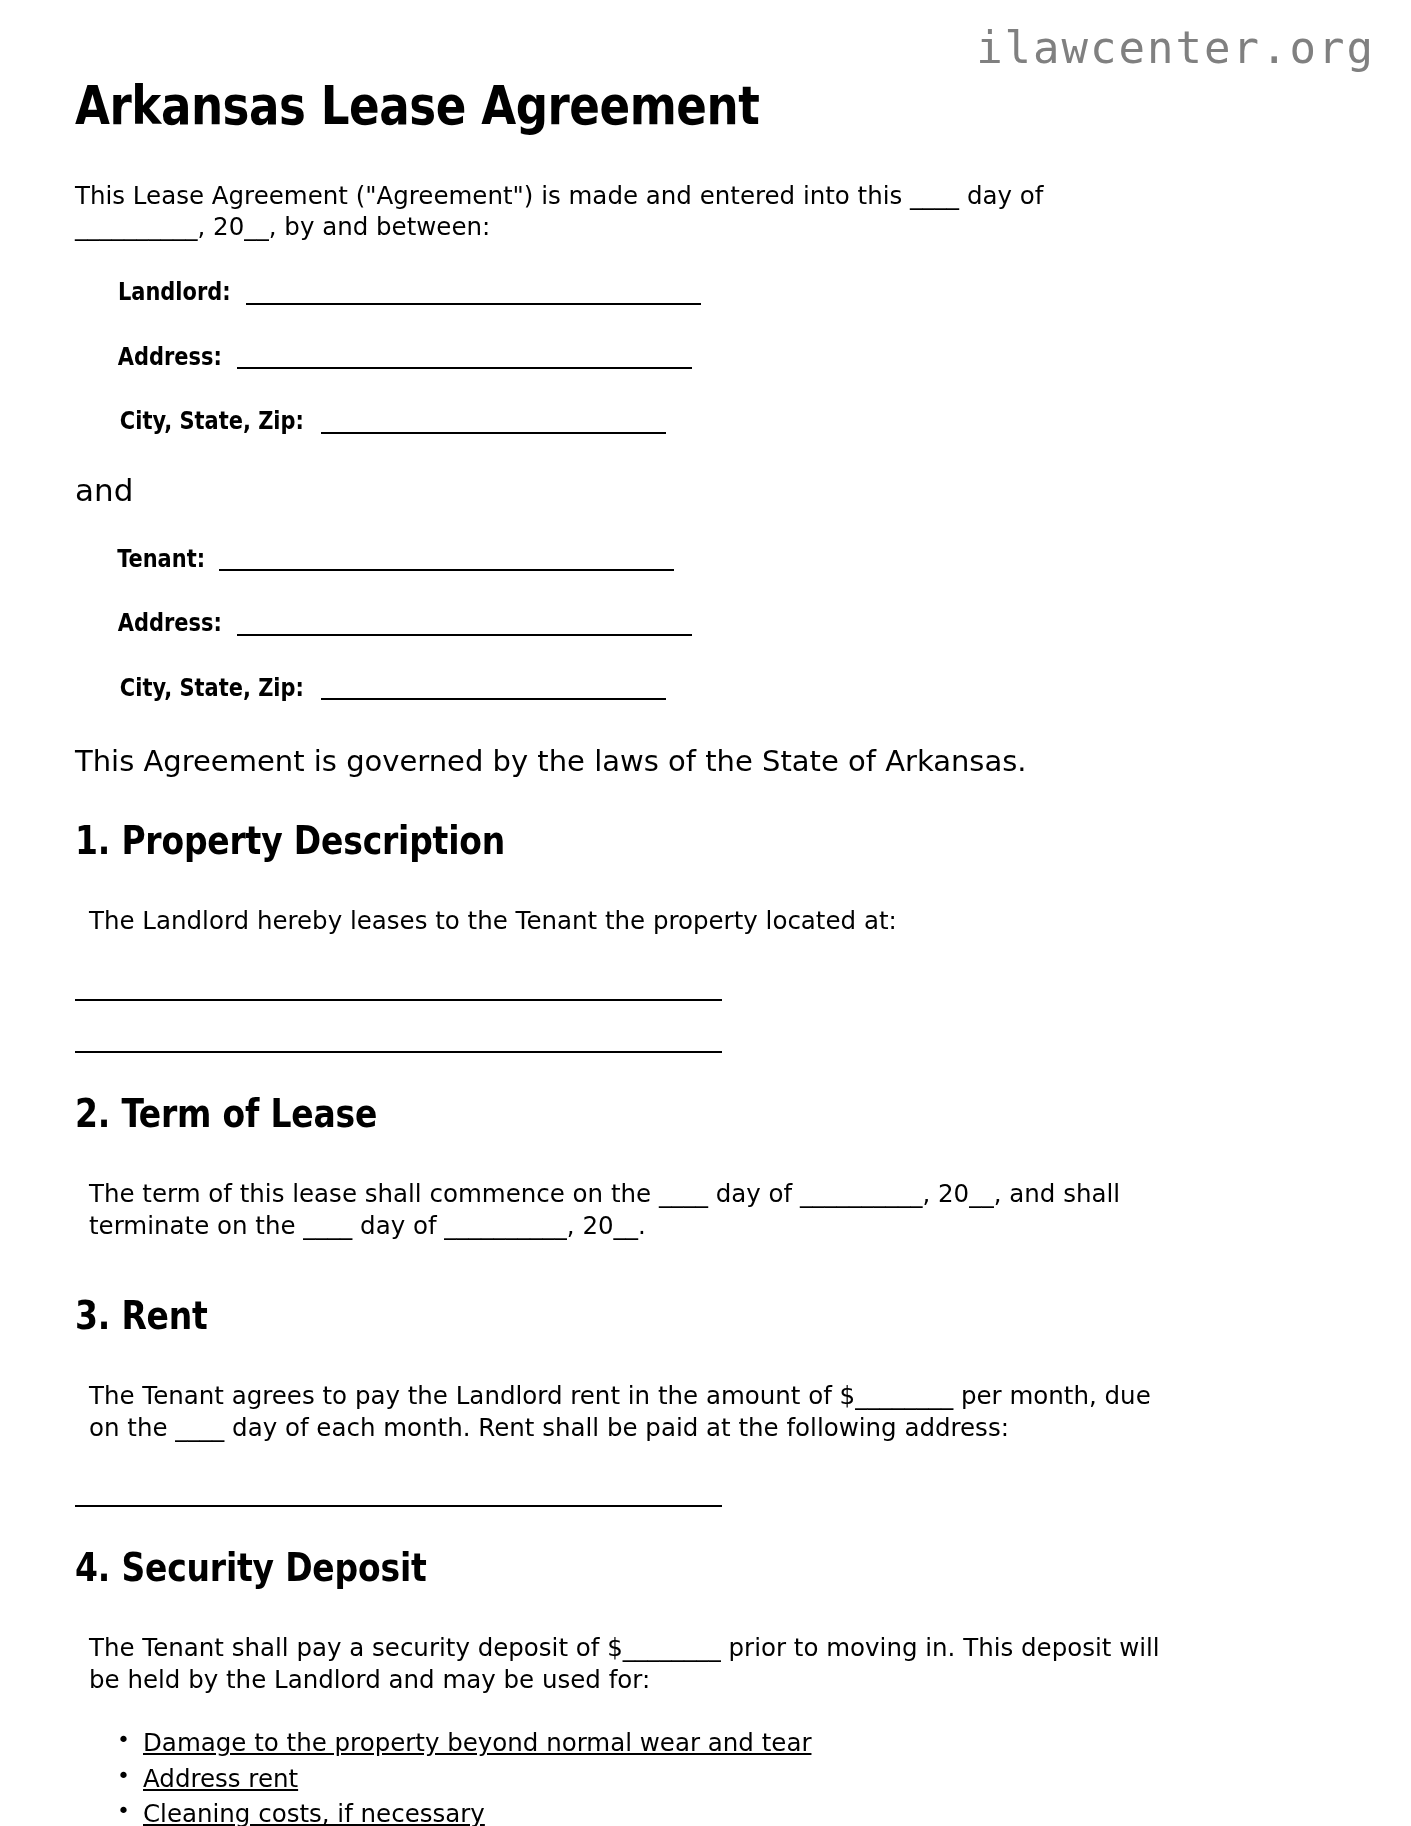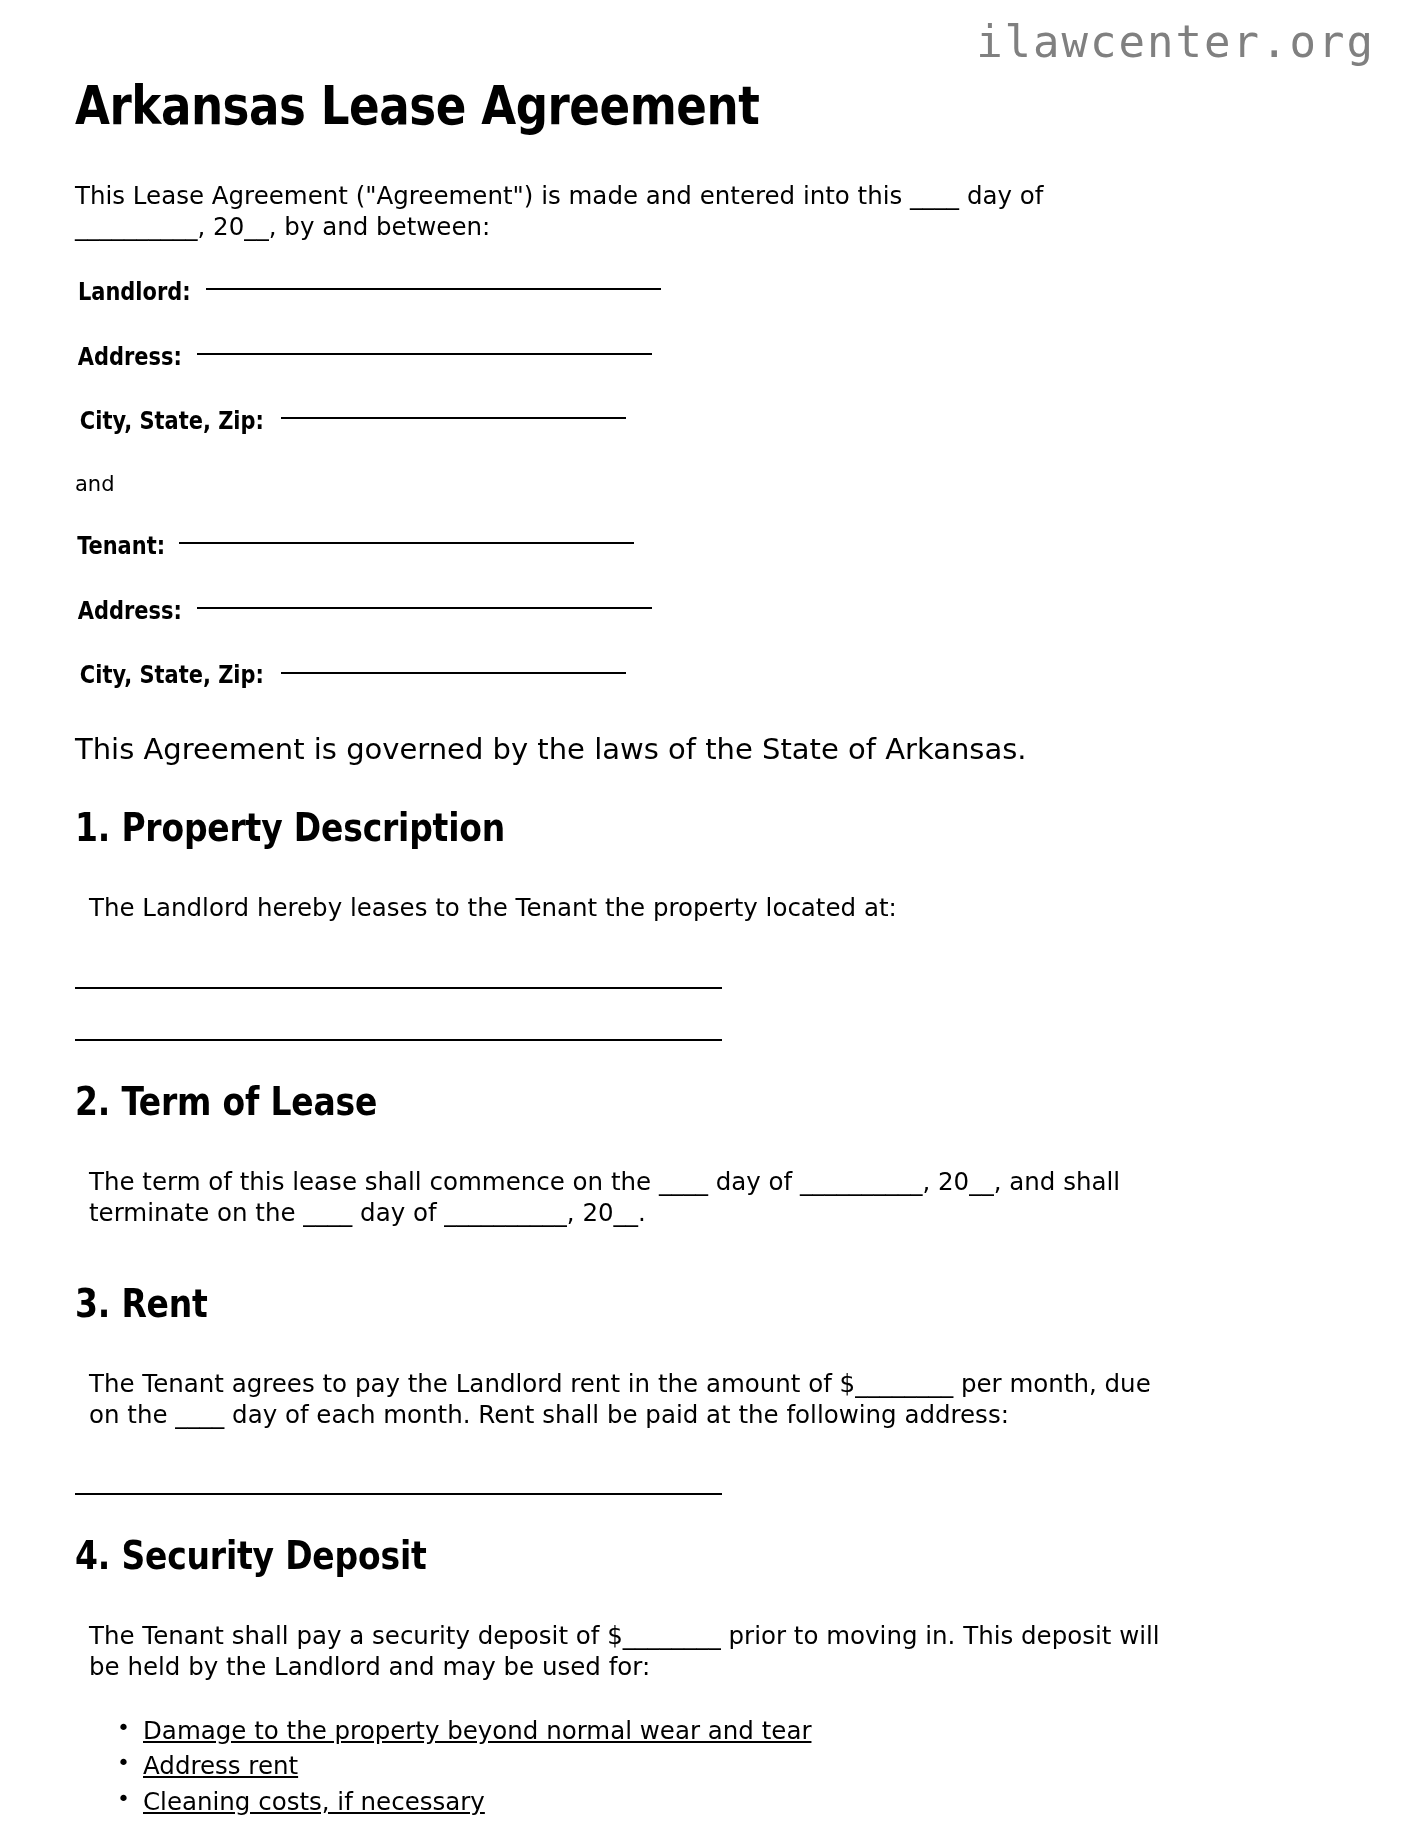--- a/index.html
+++ b/index.html
@@ -19,21 +19,21 @@
     position: relative;
     width: 1411px;
     height: 1826px;
     box-sizing: border-box;
     padding: 0 75px;
   }
 
   
   .watermark {
     position: absolute;
-    top: 20px;
+    top: 26px;
     right: 36px;
     font-family: "DejaVu Sans Mono", monospace;
     font-size: 44px;
     letter-spacing: 2px;
     color: #808080;
     white-space: nowrap;
     line-height: 1;
   }
 
   
@@ -55,24 +55,25 @@
     line-height: 1.29;
     margin: 0;
     max-width: 1085px;
   }
 
   .spacer-intro { height: 45px; }
 
   
   .field-row {
     display: flex;
-    align-items: center;
+    align-items: flex-end;
     font-size: 24.5px;
     line-height: 1.25;
     margin-top: 34px;
+    margin-left: 40px;
   }
   .field-label {
     font-family: "DejaVu Sans Condensed", "Liberation Sans Narrow", "Liberation Sans", sans-serif;
     font-weight: 700;
     font-size: 24.5px;
     white-space: nowrap;
     transform: scaleX(0.95);
     transform-origin: left baseline;
   }
   .field-rule {
@@ -80,21 +81,21 @@
     border-bottom: 2.4px solid #000;
     height: 0;
     margin-left: 12px;
     position: relative;
     top: -3px;
   }
   .rule-w-long  { width: 455px; }
   .rule-w-short { width: 345px; }
 
   .and-line {
-    font-size: 21px;
+    font-size: 31px;
     line-height: 1.25;
     margin-top: 34px;
   }
 
   .gov-line {
     font-size: 29px;
     line-height: 1.25;
     margin-top: 40px;
   }
 

